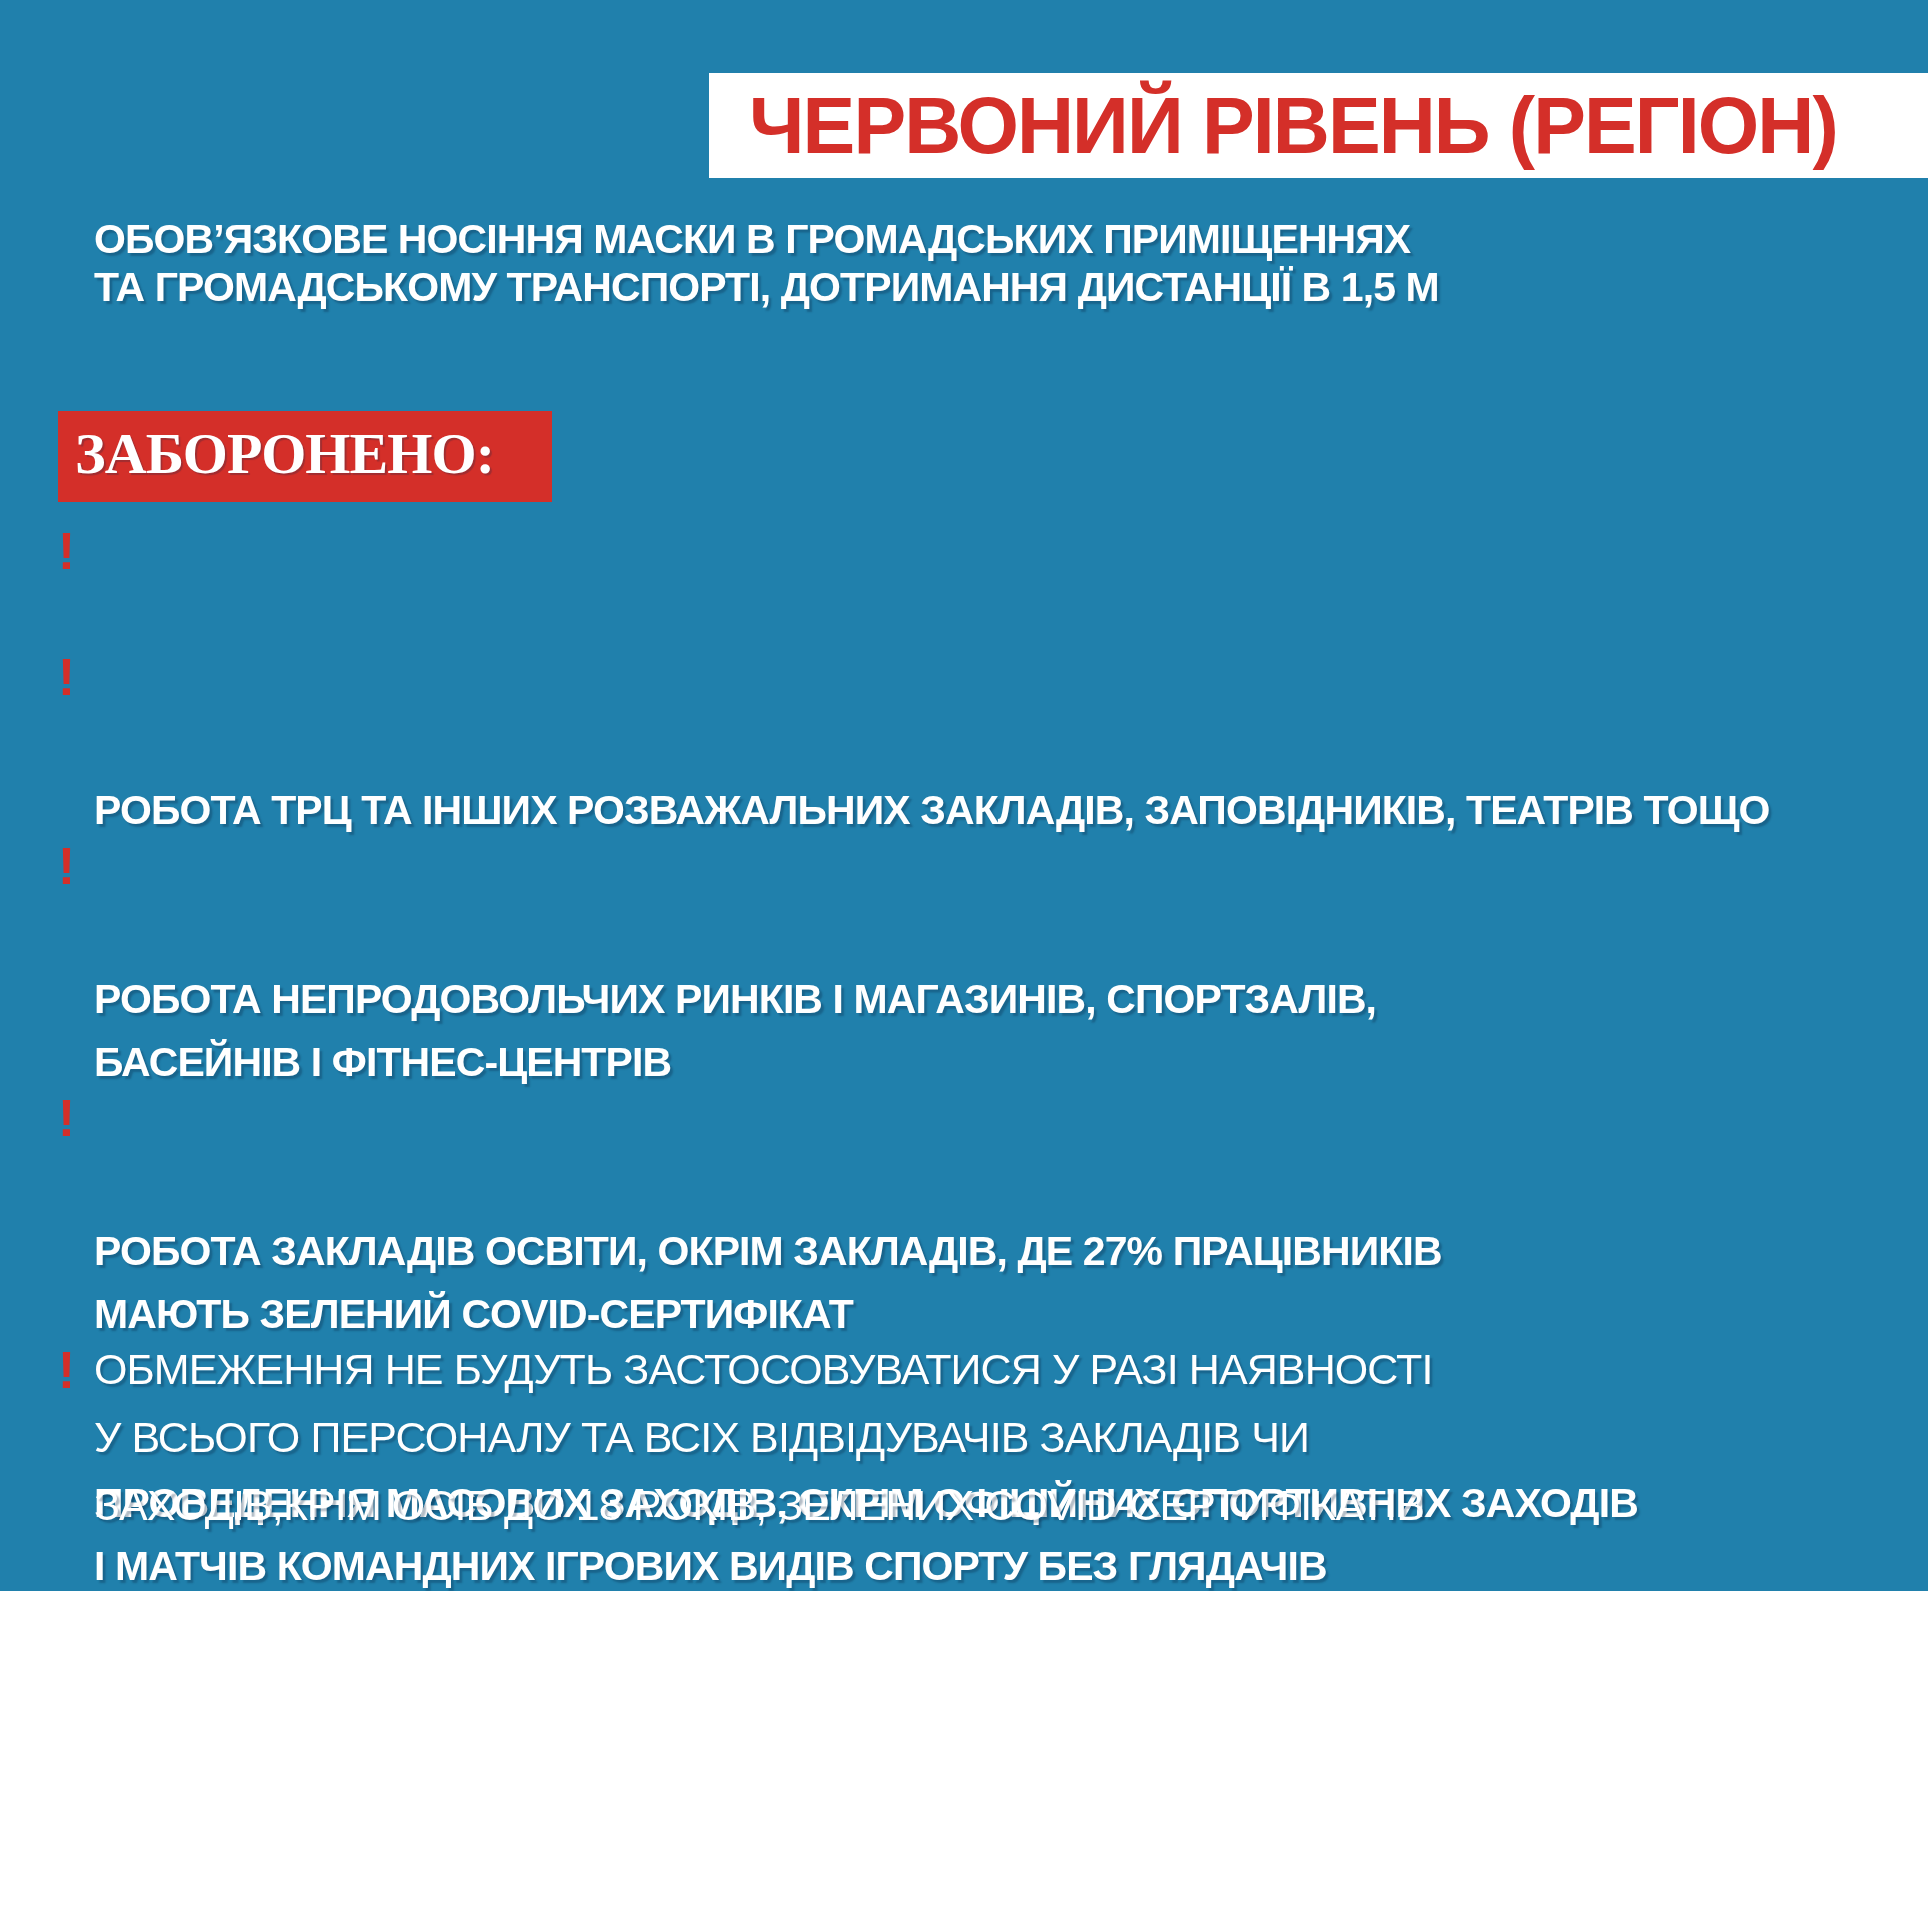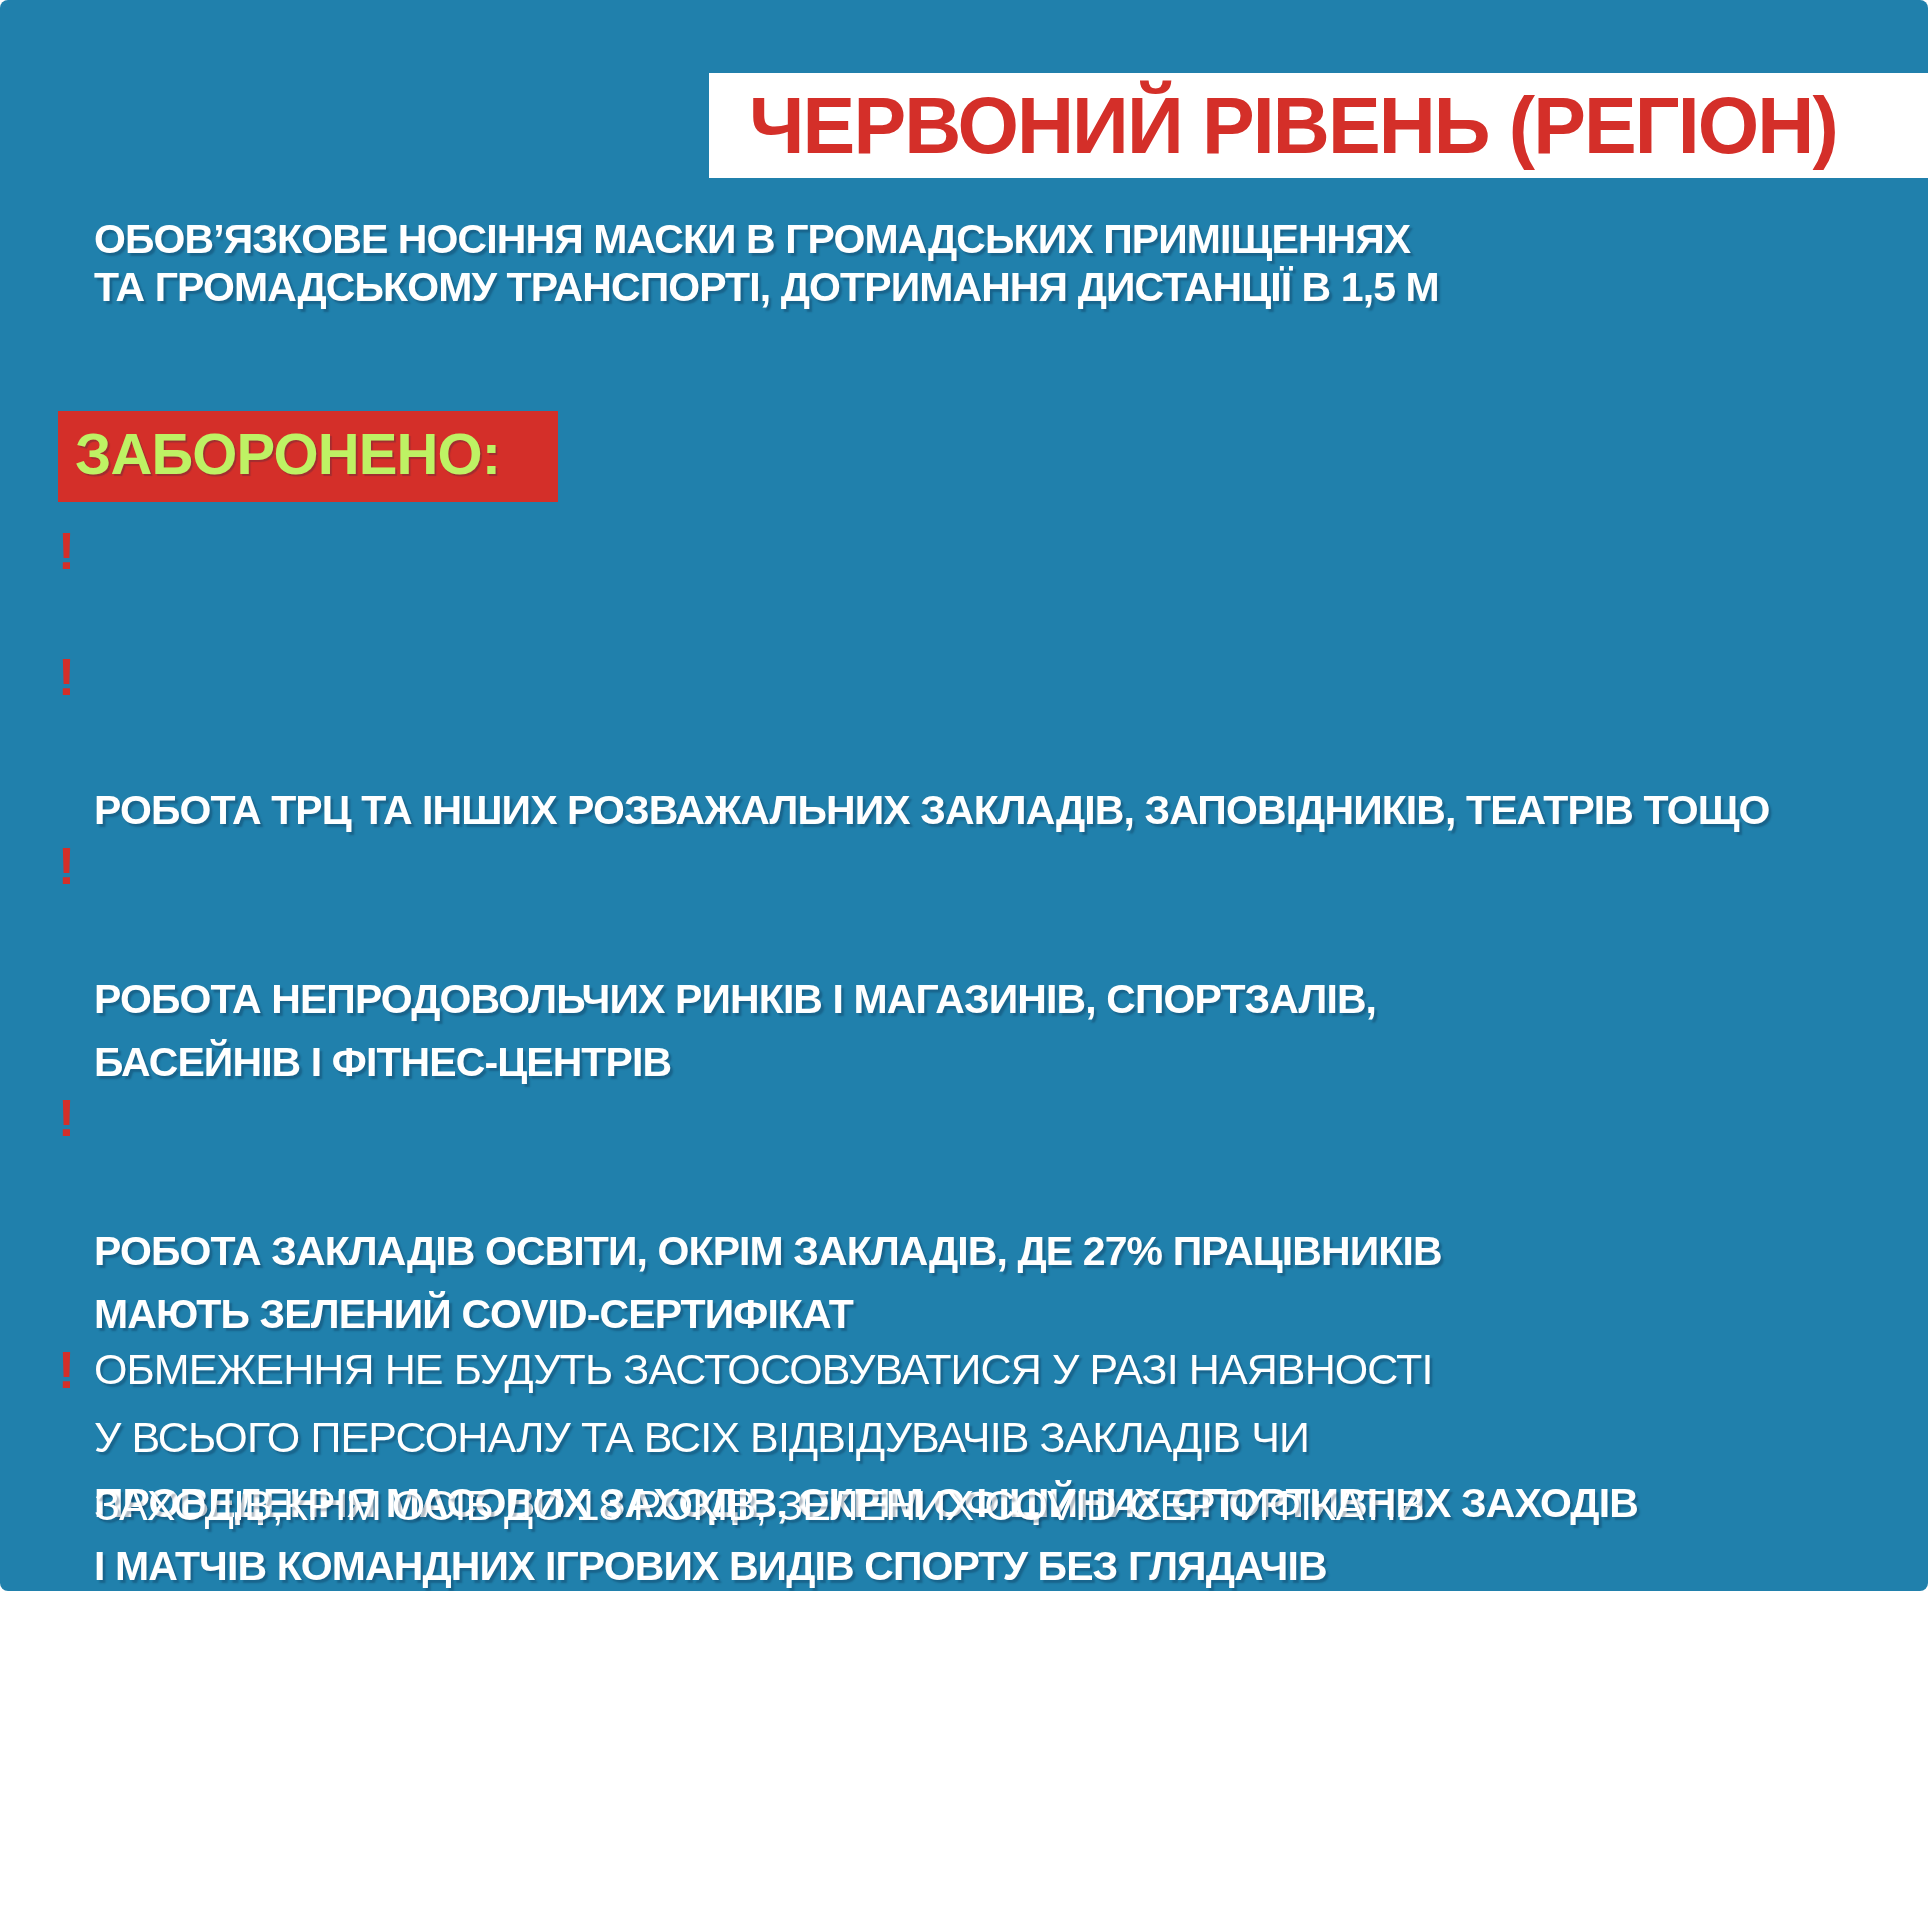--- a/index.html
+++ b/index.html
@@ -12,21 +12,20 @@
   .page {
     position: relative;
     width: 1928px; height: 1928px;
     background: #ffffff;
   }
   
   .blue-area {
     position: absolute;
     left: 0; top: 0; width: 1928px; height: 1591px;
     background: #2080AC;
-    border-radius: 8px;
   }
   .title-box {
     position: absolute;
     left: 709px; top: 73px; right: 0; height: 105px;
     background: #ffffff;
     display: flex; align-items: center;
     padding-left: 40px;
   }
   .title-text {
     color: #D42F29;
@@ -43,26 +42,27 @@
     font-weight: bold;
     line-height: 48px;
     letter-spacing: -0.9px;
     white-space: pre-line;
     text-shadow: 2.8px 2.8px 1.9px rgba(10,40,70,0.32);
   }
   .banned-box {
     position: absolute;
     left: 58px; top: 411px;
     background: #D42F29;
-    color: #bef264;
+    color: #ffffff;
     font-size: 58px;
     font-weight: bold;
     letter-spacing: -0.9px;
     padding: 9.4px 58px 15px 17px;
     text-shadow: 1.9px 1.9px 0.9px rgba(10,40,70,0.25);
+    font-family: Liberation Serif, serif;
   }
   .banned-list {
     position: absolute;
     left: 58px; top: 527px; width: 1836px;
   }
   .banned-item {
     position: relative;
     padding-left: 36px;
     color: #ffffff;
     font-size: 41px;

